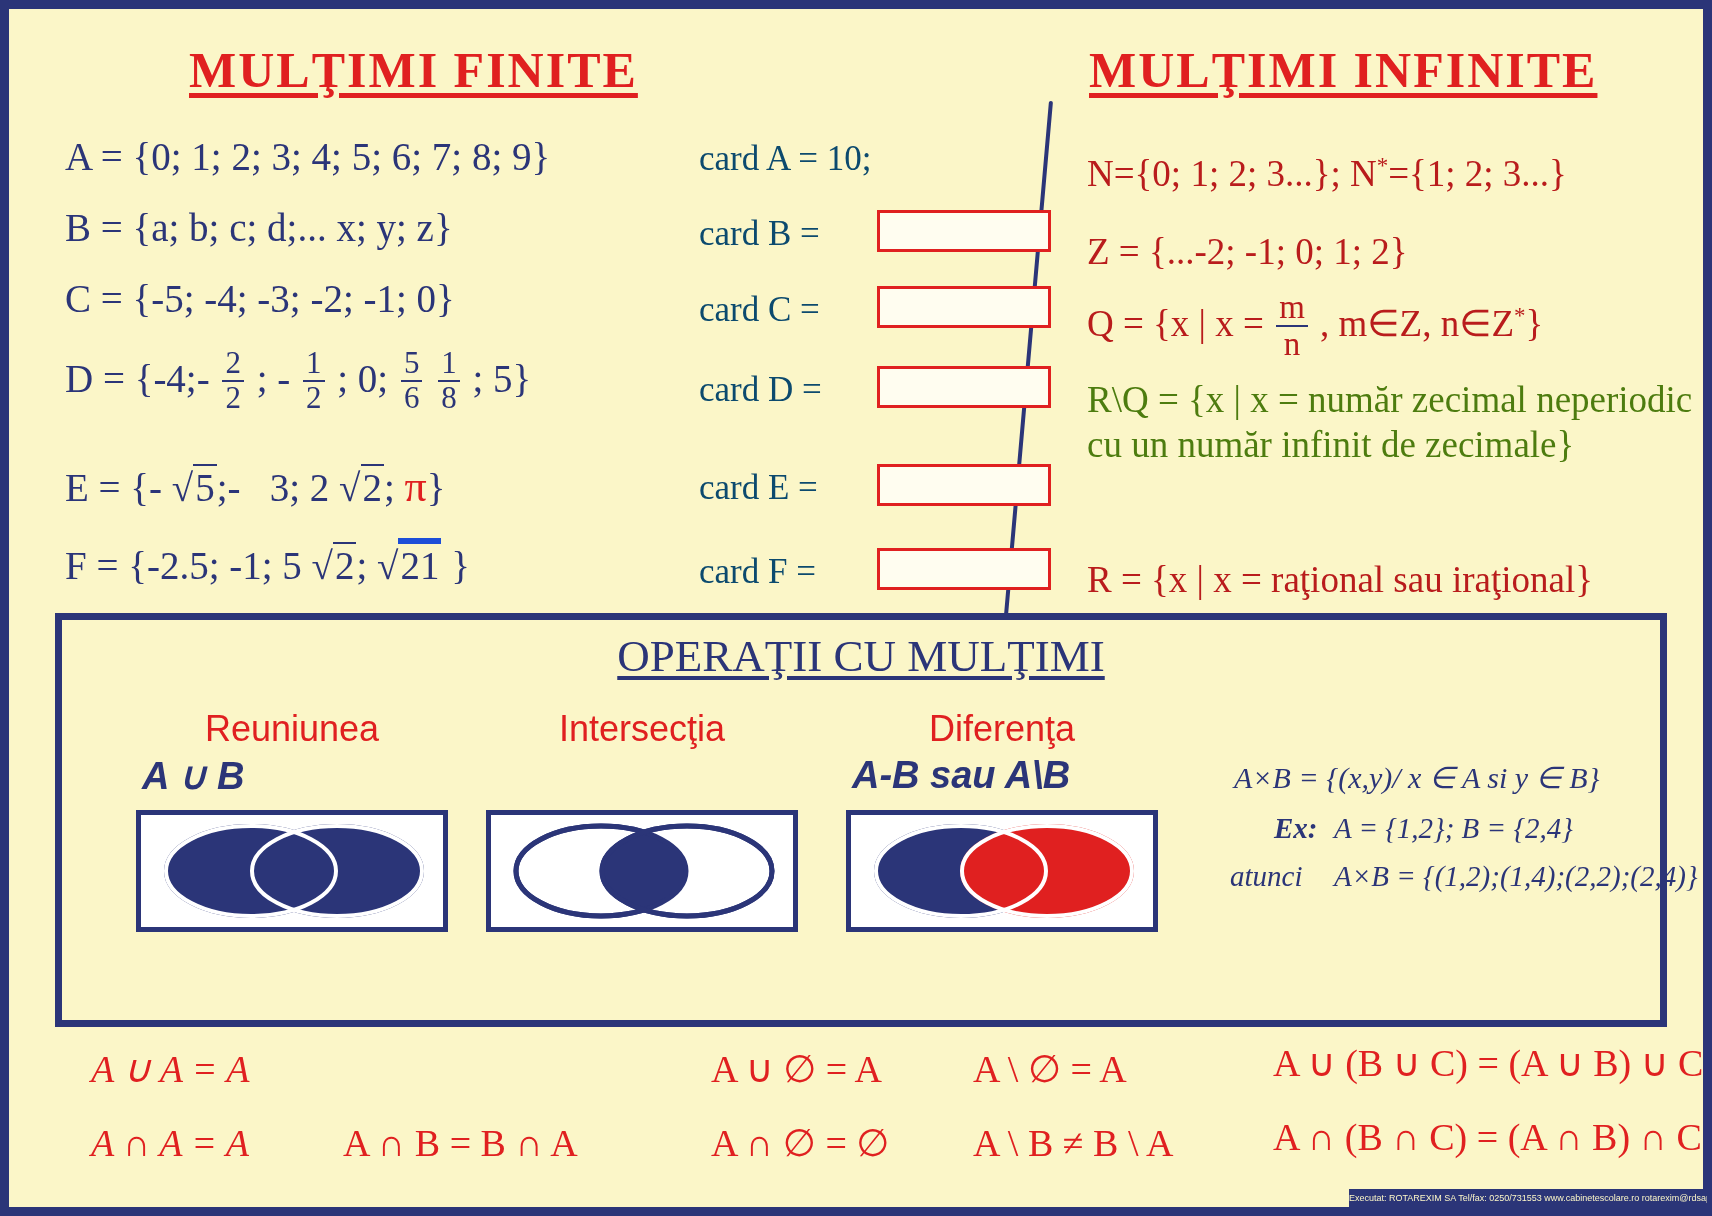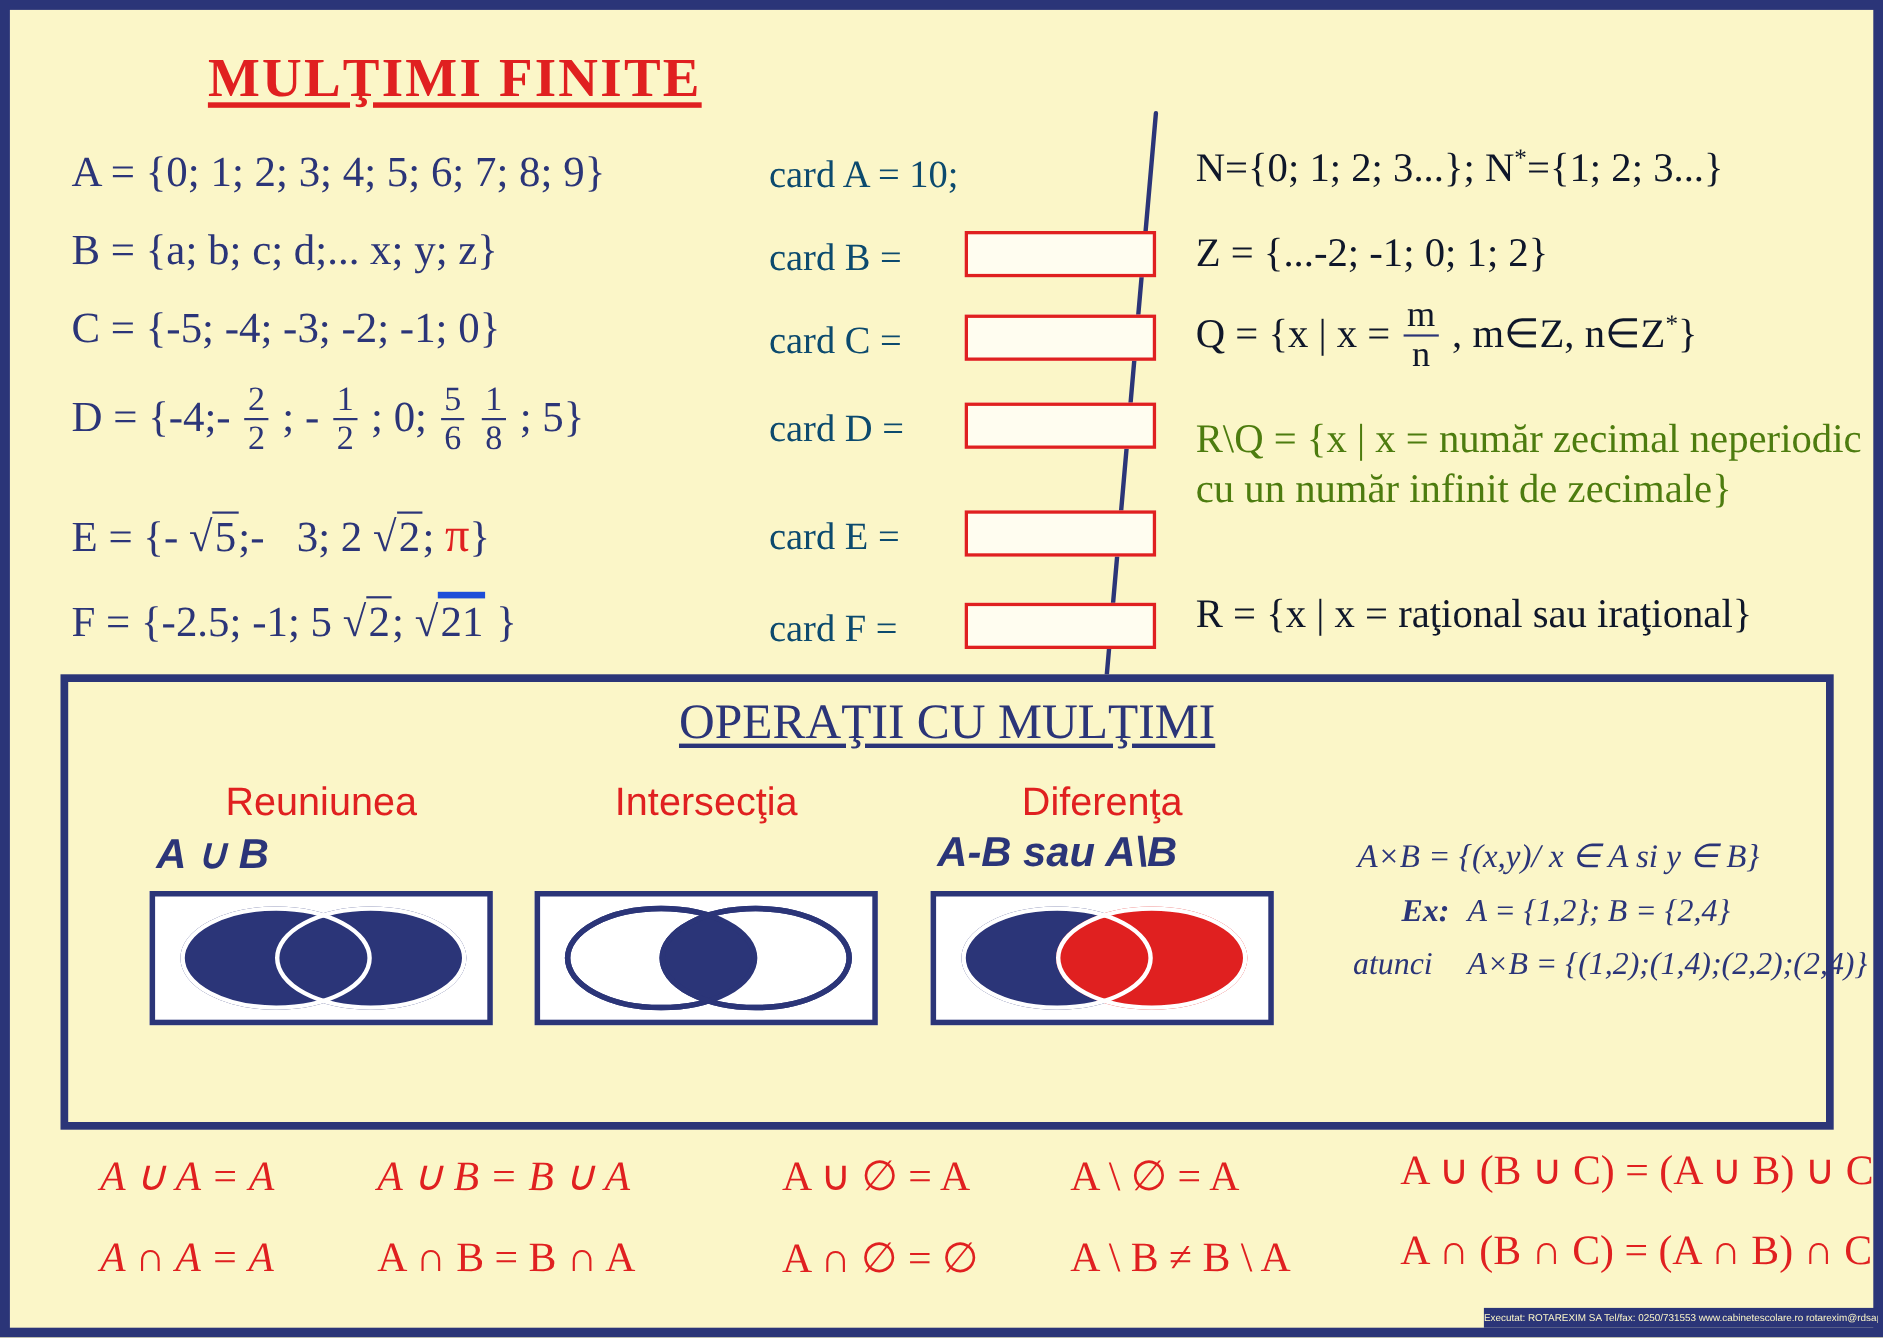--- a/index.html
+++ b/index.html
@@ -60,23 +60,24 @@
     margin:0 3px;
     position:relative;
     top:-2px;
   }
   .frac .num{display:block;padding:0 3px;}
   .frac .den{display:block;border-top:2px solid #2b3578;padding:0 3px;}
   .sq{display:inline-block;position:relative;}
   
   .rline{
     position:absolute;
-    color:#0f172a;
+    color:#b91c1c;
     font-size:37px;
     white-space:nowrap;
+    margin-top:21px;
   }
   .rblock{
     position:absolute;
     color:#4d7c0f;
     font-size:37px;
     line-height:1.22;
     width:620px;
   }
   .sup{font-size:0.62em;vertical-align:super;}
   
@@ -161,20 +162,21 @@
     white-space:nowrap;
     overflow:hidden;
   }
 </style>
 </head>
 <body>
 
 <div class="poster">
 
   <div class="hdr" id="hdr-finite">MULŢIMI   FINITE</div>
+  <div class="hdr" id="hdr-infinite">MULŢIMI   INFINITE</div>
 
   <div class="divider"></div>
 
   <div class="setline" style="left:56px;top:125px;">A = {0; 1; 2; 3; 4; 5; 6; 7; 8; 9}</div>
   <div class="setline" style="left:56px;top:196px;">B = {a; b; c; d;... x; y; z}</div>
   <div class="setline" style="left:56px;top:267px;">C = {-5; -4; -3; -2; -1; 0}</div>
 
   <div class="setline" style="left:56px;top:340px;">
     D = {-4;-
     <span class="frac"><span class="num">2</span><span class="den">2</span></span>
@@ -283,21 +285,20 @@
     <div class="cart" style="left:1172px;top:140px;font-size:30px;">A×B = {(x,y)/ x ∈ A  si  y ∈ B}</div>
     <div class="cart" style="left:1212px;top:192px;font-size:29px;font-weight:bold;">Ex:</div>
     <div class="cart" style="left:1272px;top:192px;font-size:29px;">A = {1,2};   B = {2,4}</div>
     <div class="cart" style="left:1168px;top:240px;font-size:29px;">atunci</div>
     <div class="cart" style="left:1272px;top:240px;font-size:29px;">A×B = {(1,2);(1,4);(2,2);(2,4)}</div>
   </div>
 
   <div class="fml it" style="left:48px;top:1038px;">A ∪ A = A</div>
   <div class="fml it" style="left:48px;top:1112px;">A ∩ A = A</div>
 
-  <div class="fml it" style="left:300px;top:1038px;">A ∪ B = B ∪ A</div>
   <div class="fml" style="left:300px;top:1112px;">A ∩ B = B ∩ A</div>
 
   <div class="fml" style="left:668px;top:1038px;">A ∪ ∅ = A</div>
   <div class="fml" style="left:668px;top:1112px;">A ∩ ∅ = ∅</div>
 
   <div class="fml" style="left:930px;top:1038px;">A \ ∅ = A</div>
   <div class="fml" style="left:930px;top:1112px;">A \ B ≠ B \ A</div>
 
   <div class="fml" style="left:1230px;top:1032px;">A ∪ (B ∪ C) = (A ∪ B) ∪ C</div>
   <div class="fml" style="left:1230px;top:1106px;">A ∩ (B ∩ C) = (A ∩ B) ∩ C</div>

